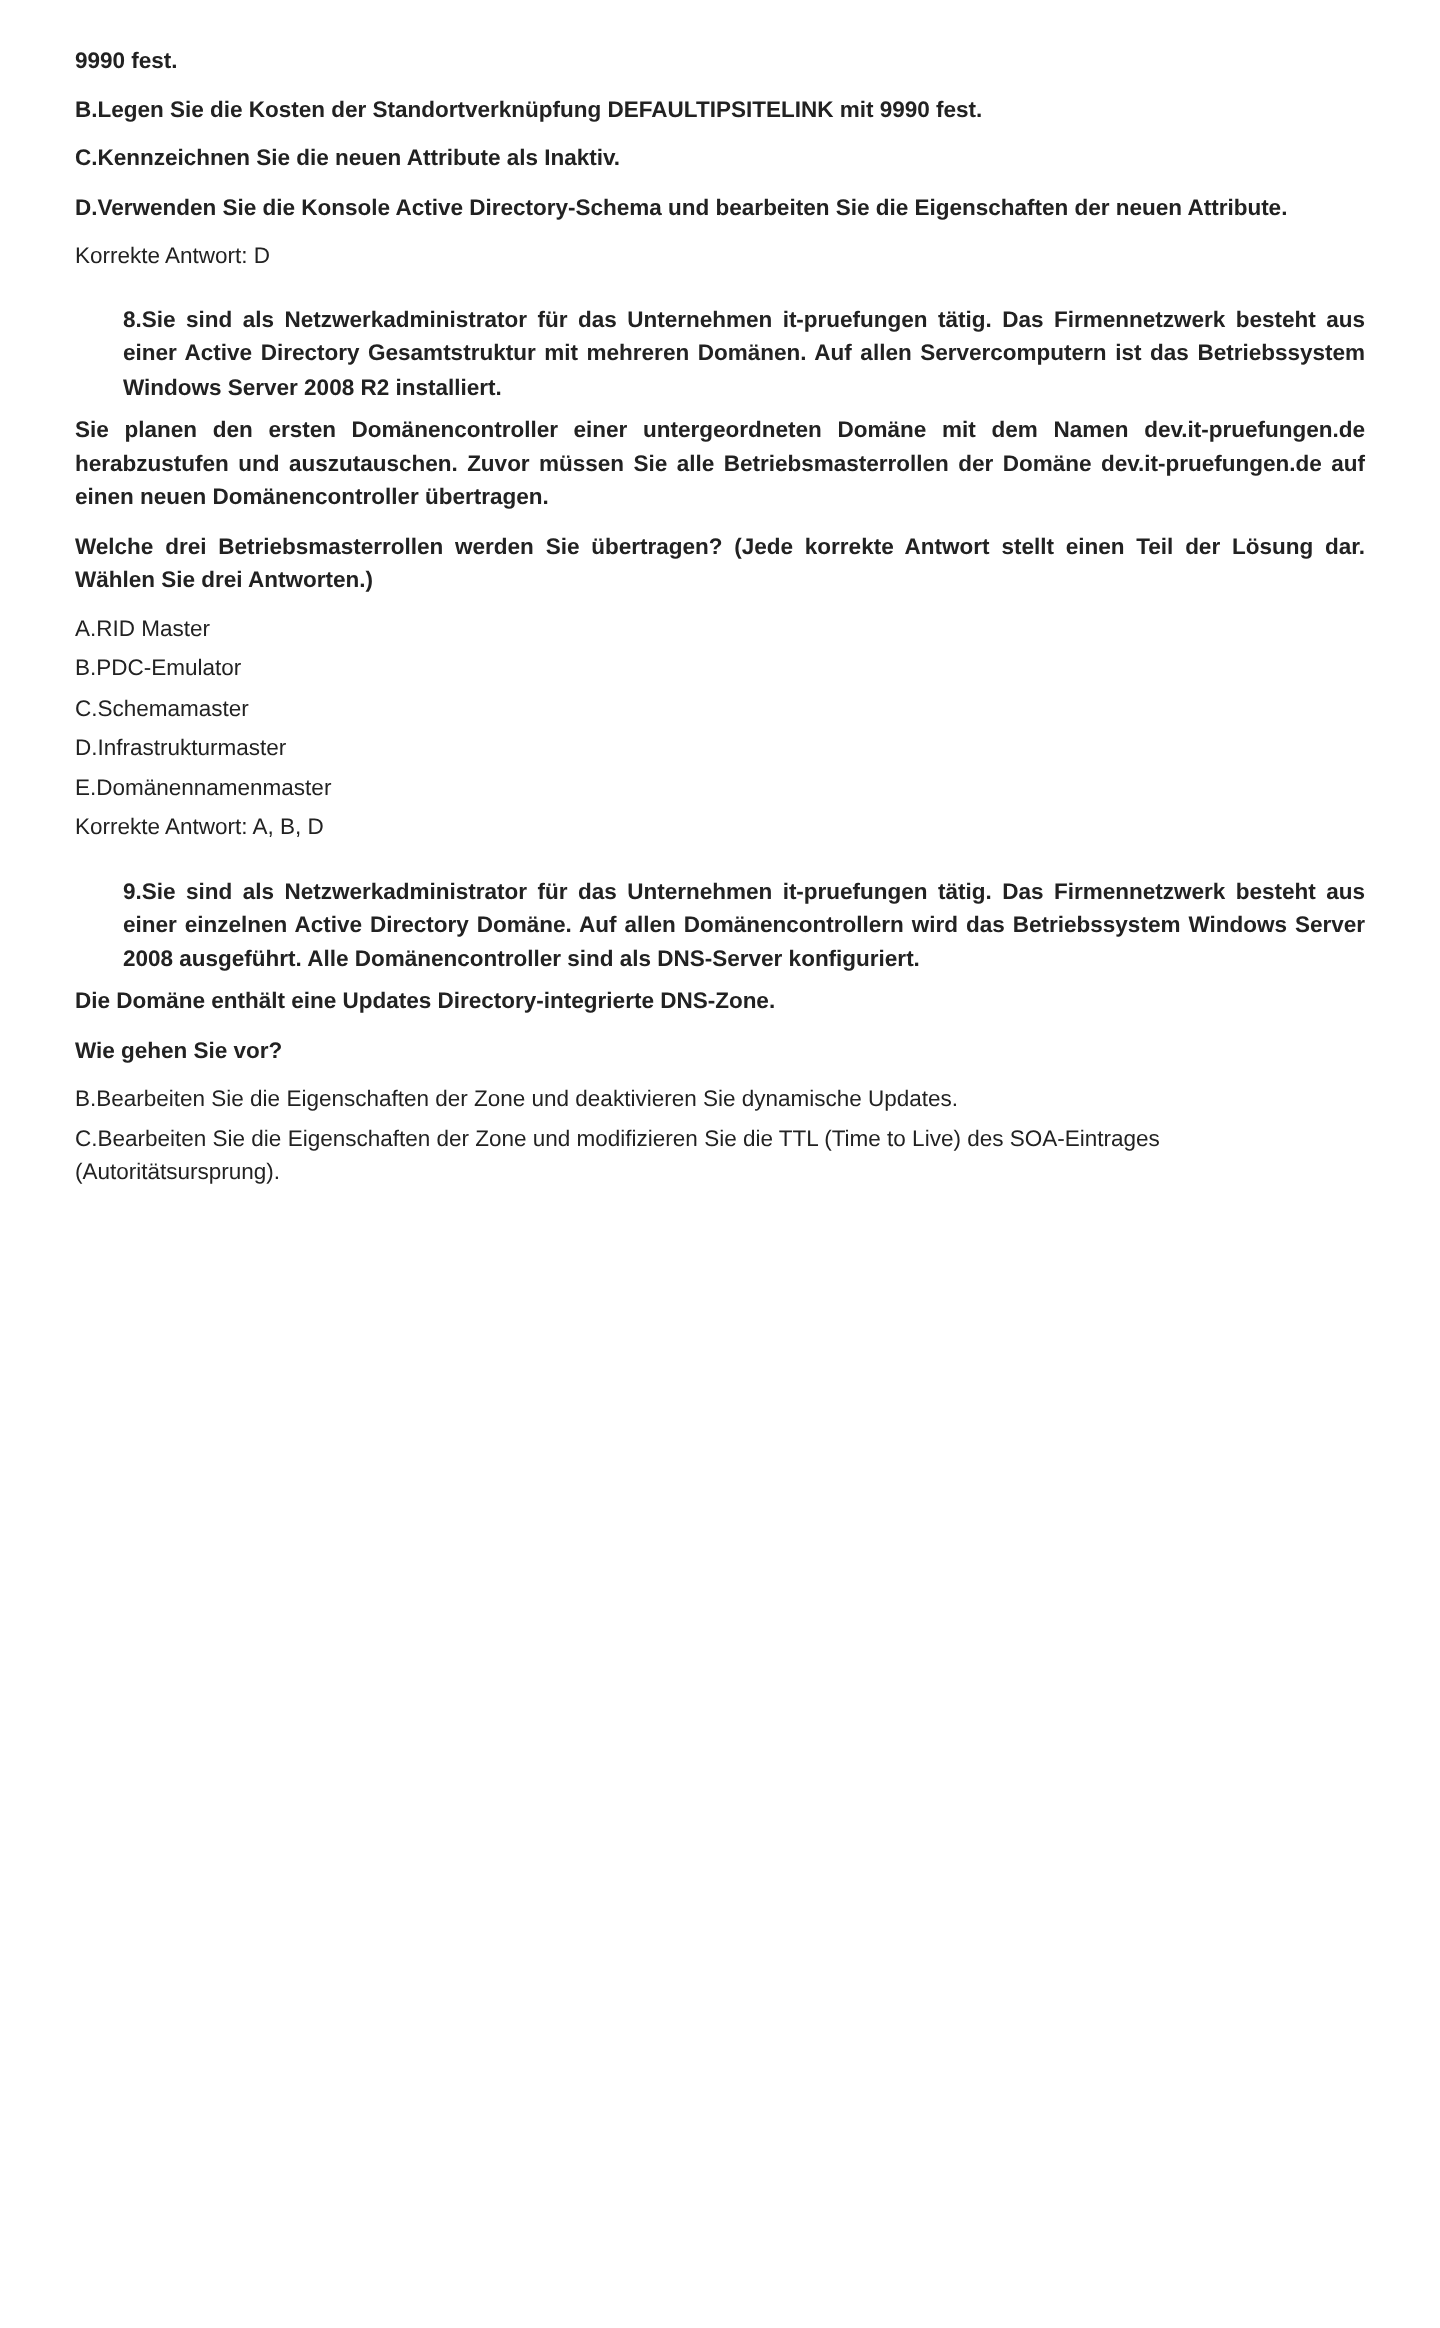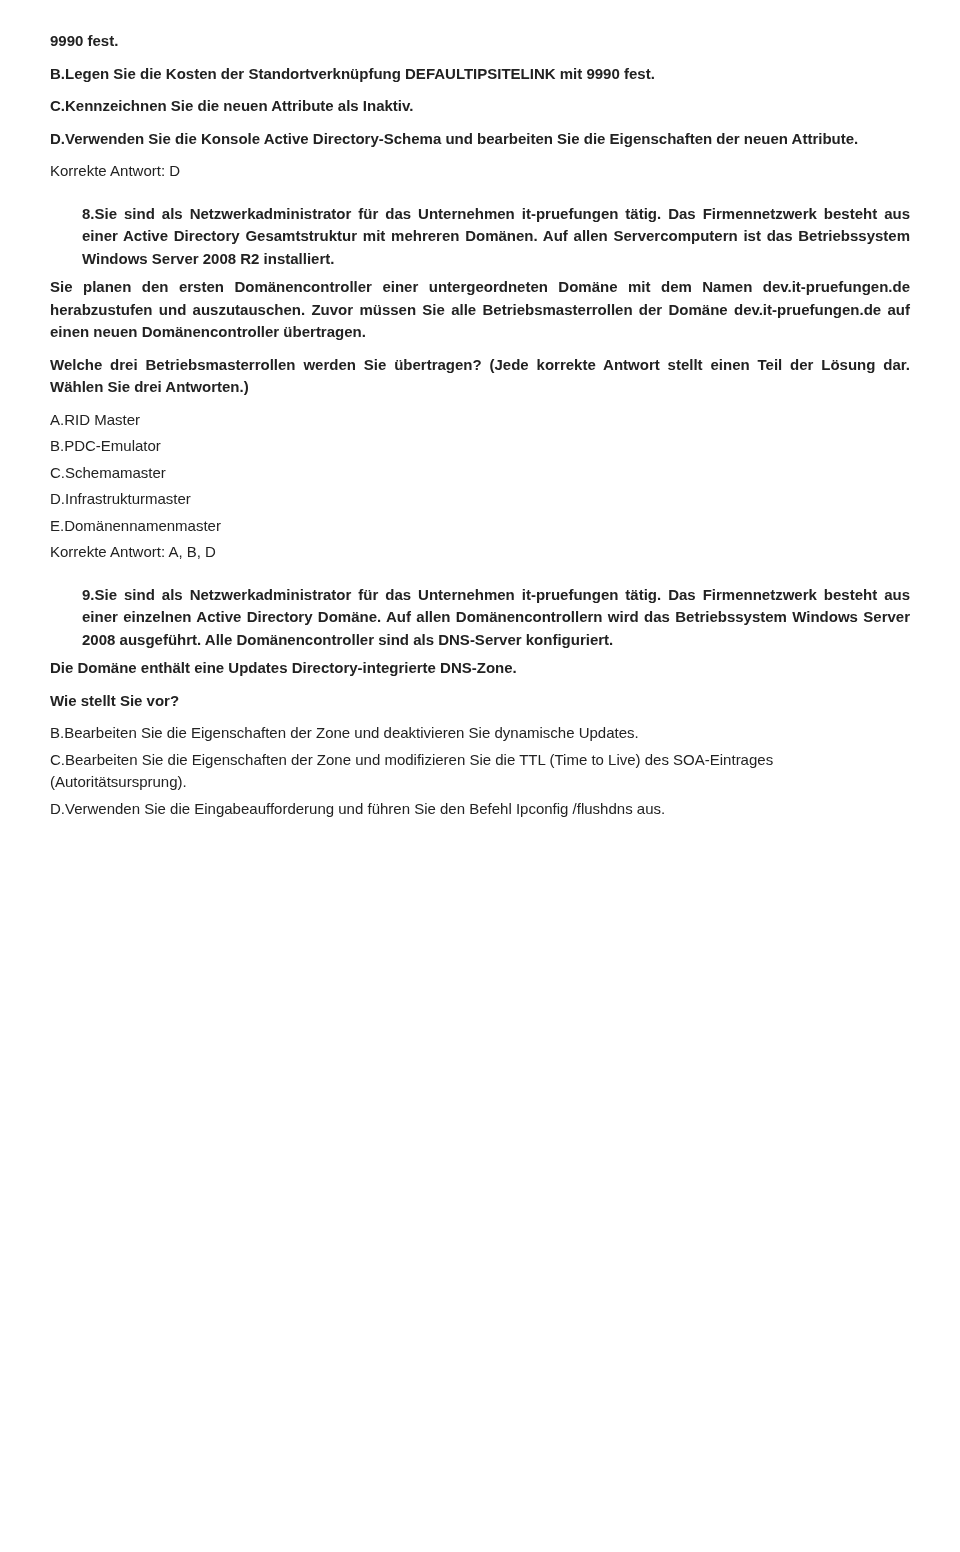--- a/index.html
+++ b/index.html
@@ -98,26 +98,23 @@
   <div class="section-break">
     <p class="question-text">9.Sie sind als Netzwerkadministrator für das Unternehmen it-pruefungen tätig. Das Firmennetzwerk besteht aus einer einzelnen Active Directory Domäne. Auf allen Domänencontrollern wird das Betriebssystem Windows Server 2008 ausgeführt. Alle Domänencontroller sind als DNS-Server konfiguriert.</p>
   </div>
 
   <div class="content-block">
     <p class="question-text">Die Domäne enthält eine Updates Directory-integrierte DNS-Zone.</p>
   </div>
 
 
   <div class="content-block">
-    <p class="question-text">Wie stellt Sie vor?</p>
+    <p class="question-text">Wie gehen Sie vor?</p>
   </div>
 
   <div class="answer-label">
     <p>B.Bearbeiten Sie die Eigenschaften der Zone und deaktivieren Sie dynamische Updates.</p>
   </div>
   <div class="answer-label">
     <p>C.Bearbeiten Sie die Eigenschaften der Zone und modifizieren Sie die TTL (Time to Live) des SOA-Eintrages (Autoritätsursprung).</p>
   </div>
-  <div class="answer-label">
-    <p>D.Verwenden Sie die Eingabeaufforderung und führen Sie den Befehl Ipconfig /flushdns aus.</p>
-  </div>
 
 </div>
 
 </body></html>

